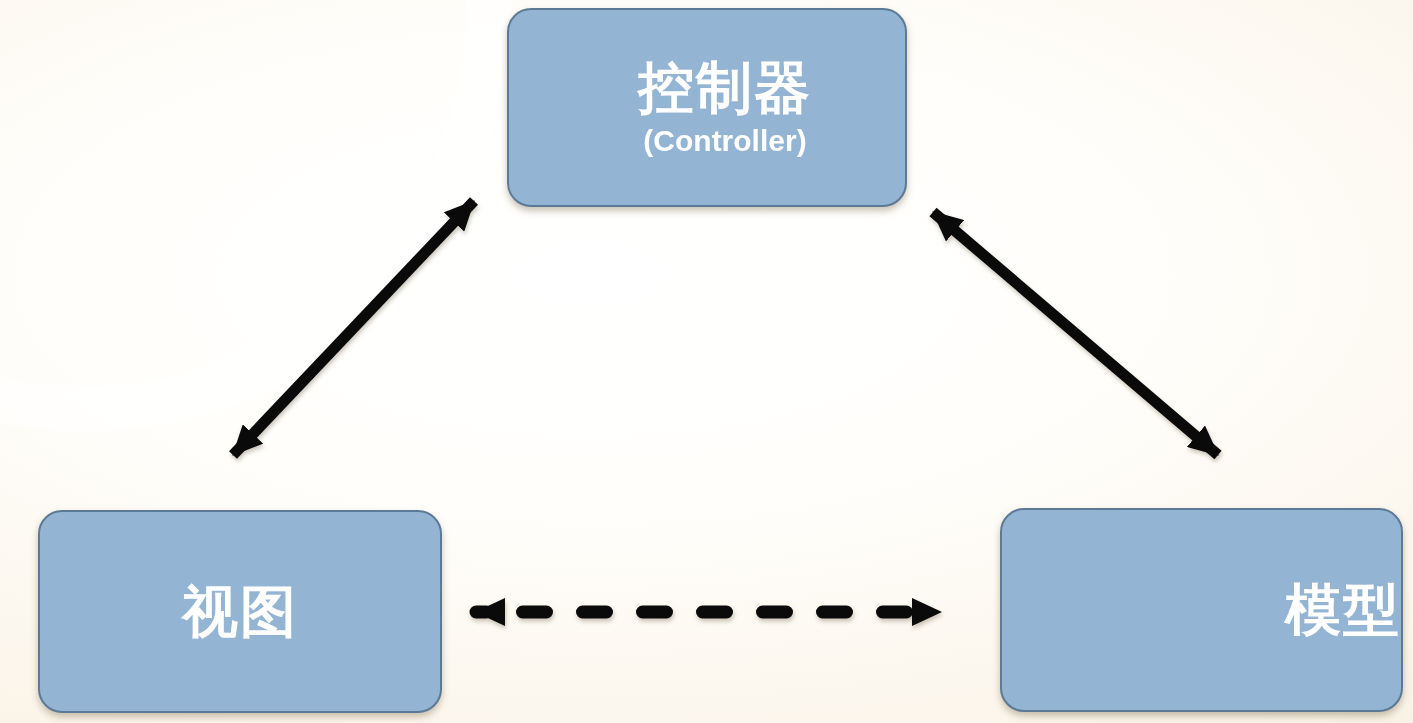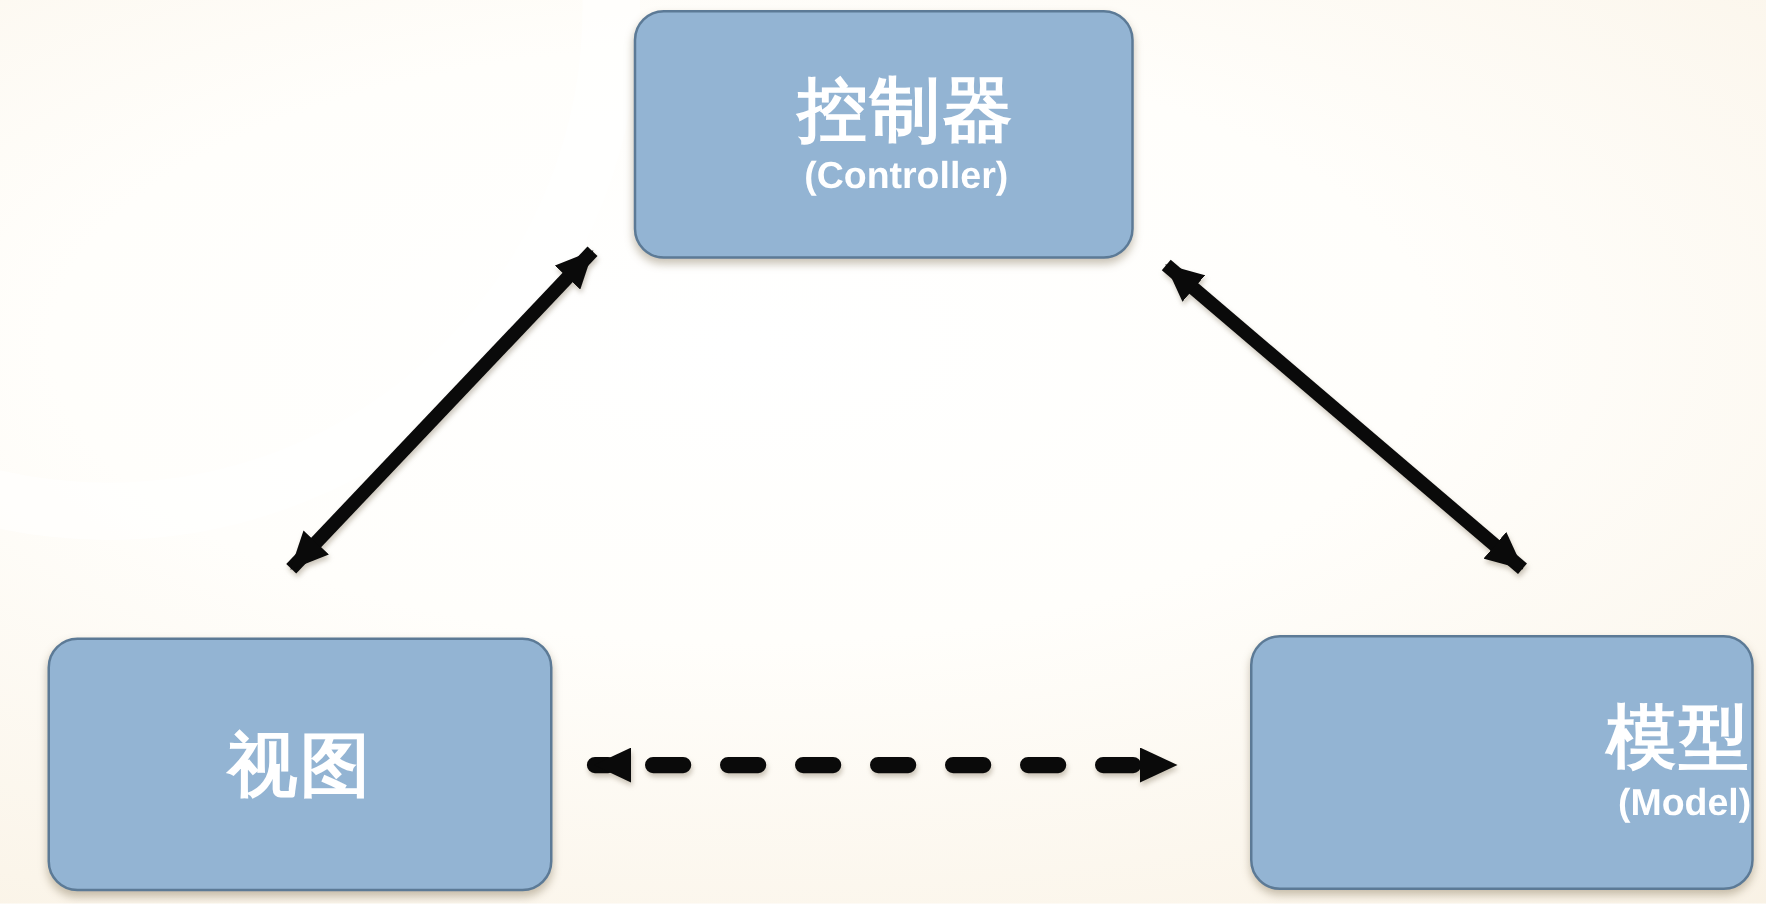--- a/index.html
+++ b/index.html
@@ -102,16 +102,15 @@
     <div class="zh">控制器</div>
     <div class="en">(Controller)</div>
   </div>
 
   <div class="node node-view">
     <div class="zh">视图</div>
   </div>
 
   <div class="node node-model">
     <div class="zh">模型</div>
-    <div class="en">(Model)</div>
   </div>
 
 </div>
 
 </body></html>

